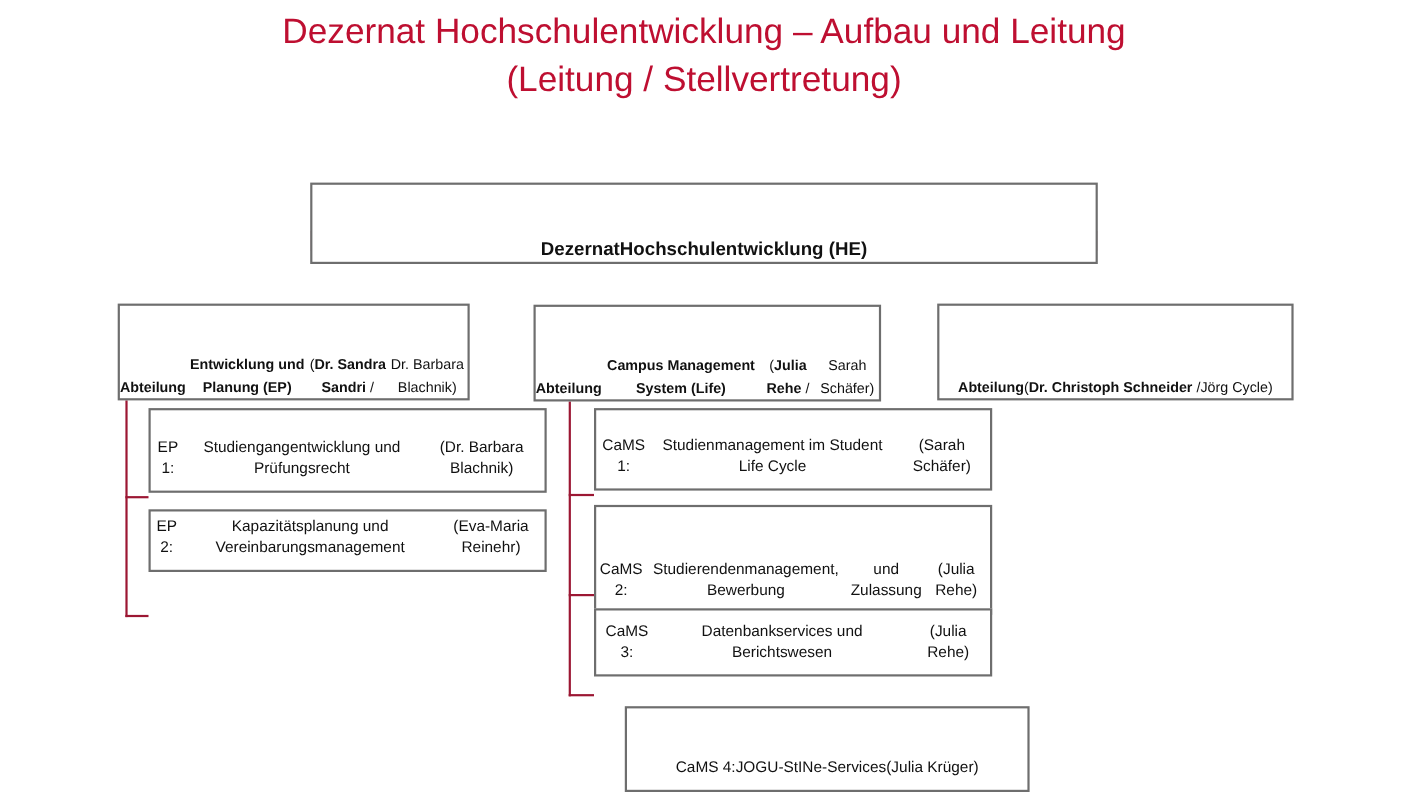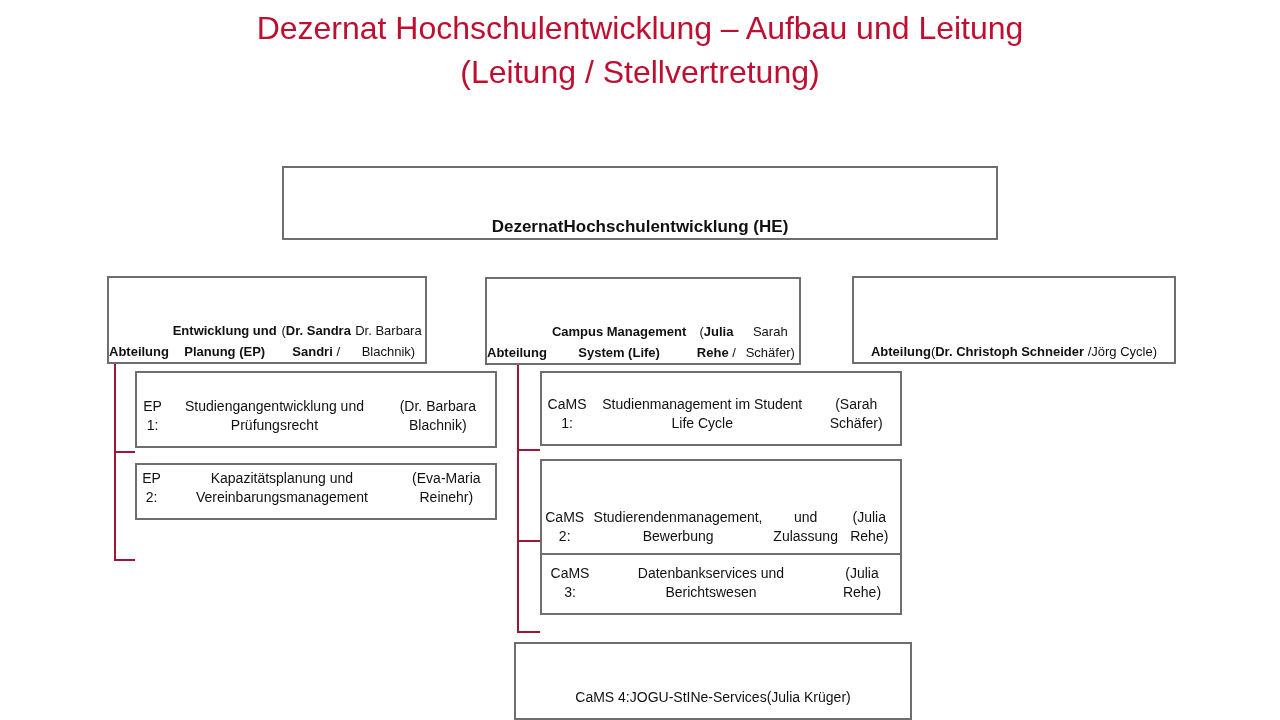--- a/index.html
+++ b/index.html
@@ -112,19 +112,19 @@
     <div>und Zulassung</div>
     <div>(Julia Rehe)</div>
   </div>
 
   <div class="box unit-box" style="left:540px;top:505px;width:362px;height:62px">
     <div>CaMS 3:</div>
     <div>Datenbankservices und Berichtswesen</div>
     <div>(Julia Rehe)</div>
   </div>
 
-  <div class="box unit-box" style="left:514px;top:594px;width:398px;height:78px">
+  <div class="box unit-box" style="left:568px;top:594px;width:368px;height:78px">
     <div>CaMS 4:</div>
     <div>JOGU-StINe-Services</div>
     <div>(Julia Krüger)</div>
   </div>
 
 </div>
 
 </body></html>

